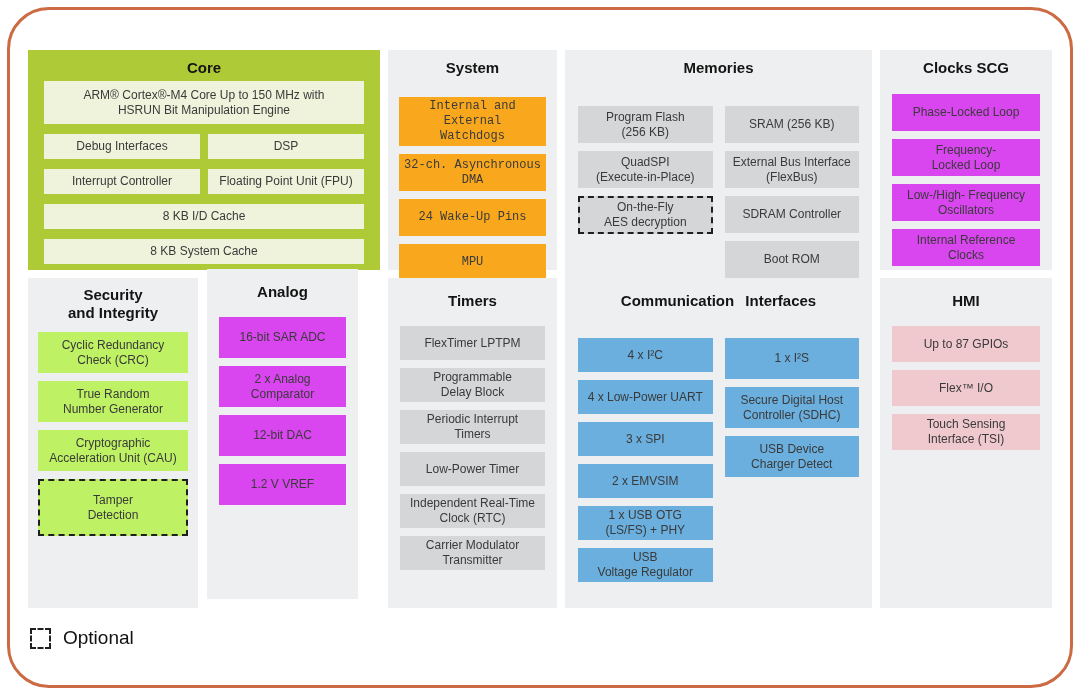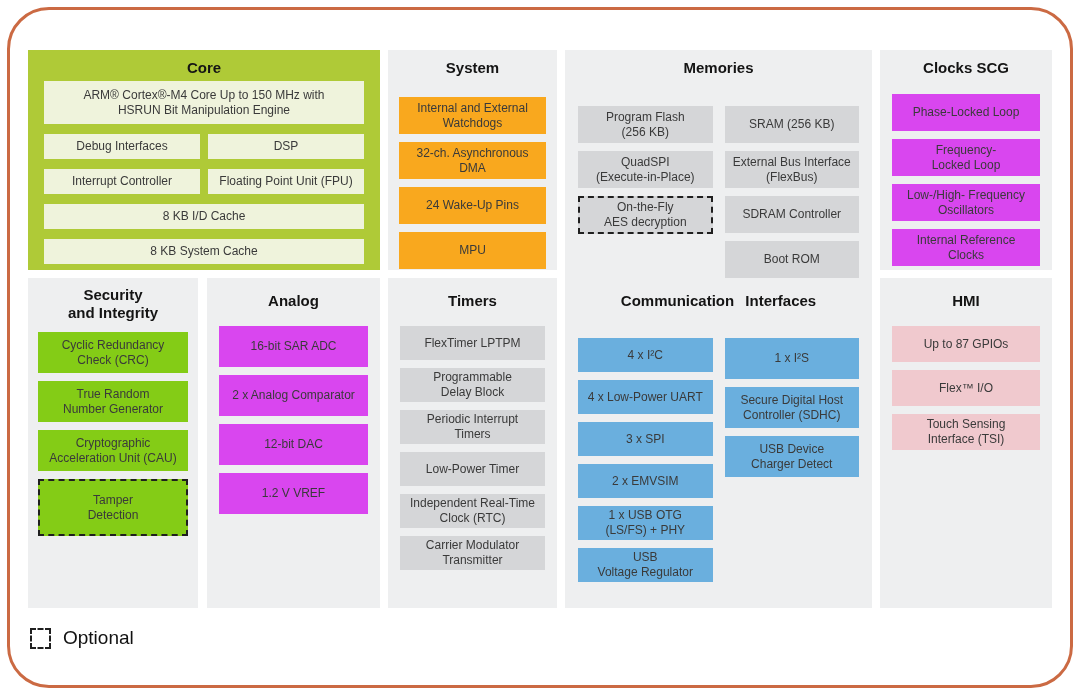--- a/index.html
+++ b/index.html
@@ -14,37 +14,37 @@
   }
   .sec{position:absolute;background:#eeeff0;box-sizing:border-box;}
   .sec-core{background:#afca37;}
   
   .sec-core    {left:28px;  top:50px;  width:352px; height:220px;}
   .sec-system  {left:388px; top:50px;  width:169px; height:220px;}
   .sec-memories{left:565px; top:50px;  width:307px; height:268px;}
   .sec-clocks  {left:880px; top:50px;  width:172px; height:220px;}
   
   .sec-security{left:28px;  top:278px; width:170px; height:330px;}
-  .sec-analog  {left:207px; top:278px; width:173px; height:330px;}
+  .sec-analog  {left:207px; top:269px; width:151px; height:330px;}
   .sec-timers  {left:388px; top:278px; width:169px; height:330px;}
   .sec-comm    {left:565px; top:278px; width:307px; height:330px;}
   .sec-hmi     {left:880px; top:278px; width:172px; height:330px;}
 
   .sec-title{
     font-weight:bold;font-size:15px;line-height:18px;text-align:center;
     color:#141414;padding:9px 4px 0;margin-bottom:17px;white-space:pre-line;
   }
   .sec-security .sec-title{padding-top:8px;margin-bottom:10px;}
   .sec-analog .sec-title,.sec-timers .sec-title,
   .sec-comm .sec-title,.sec-hmi .sec-title{padding-top:14px;margin-bottom:16px;}
   .sec-comm .sec-title{word-spacing:7px;}
   .sec-core .sec-title{margin-bottom:4px;}
 
   .stack{display:flex;flex-direction:column;gap:8px;padding:0 12px;}
-  .sec-system .stack{padding:3px 11px;}
+  .sec-system .stack{padding:3px 11px;font-family:Liberation Mono, monospace;}
   .sec-security .stack{padding:0 10px;}
   .stack.wrap{flex-direction:row;flex-wrap:wrap;gap:10px 8px;padding:0 16px;}
   .cols{display:flex;gap:12px;padding:12px 13px;}
   .col{flex:1;display:flex;flex-direction:column;gap:8px;}
 
   .block{
     display:flex;align-items:center;justify-content:center;text-align:center;
     font-size:12px;line-height:15px;color:#3a3a3a;white-space:pre-line;
     box-sizing:border-box;min-height:37px;padding:2px 4px;
   }
@@ -59,21 +59,21 @@
   .sec-comm .col:first-child .block{min-height:34px;}
   .sec-comm .col:last-child .block{min-height:41px;}
   .sec-hmi .block{min-height:36px;}
   .optional{border:2px dashed #1f1f1f;}
 
   .c-core  {background:#eff3dc;}
   .c-orange{background:#f9a81e;}
   .c-amber {background:#d946ef;}
   .c-gray  {background:#d5d6d8;}
   .c-blue  {background:#6aafde;}
-  .c-purple{background:#84cc16;}
+  .c-purple{background:#bef264;}
   .c-pink  {background:#f0c9ce;}
 
   .legend{
     position:absolute;left:30px;top:627px;display:flex;align-items:center;gap:12px;
   }
   .legend-swatch{
     width:21px;height:21px;border:2px dashed #1f1f1f;background:#ffffff;box-sizing:border-box;
   }
   .legend-label{font-size:19px;color:#111111;}
 </style>

